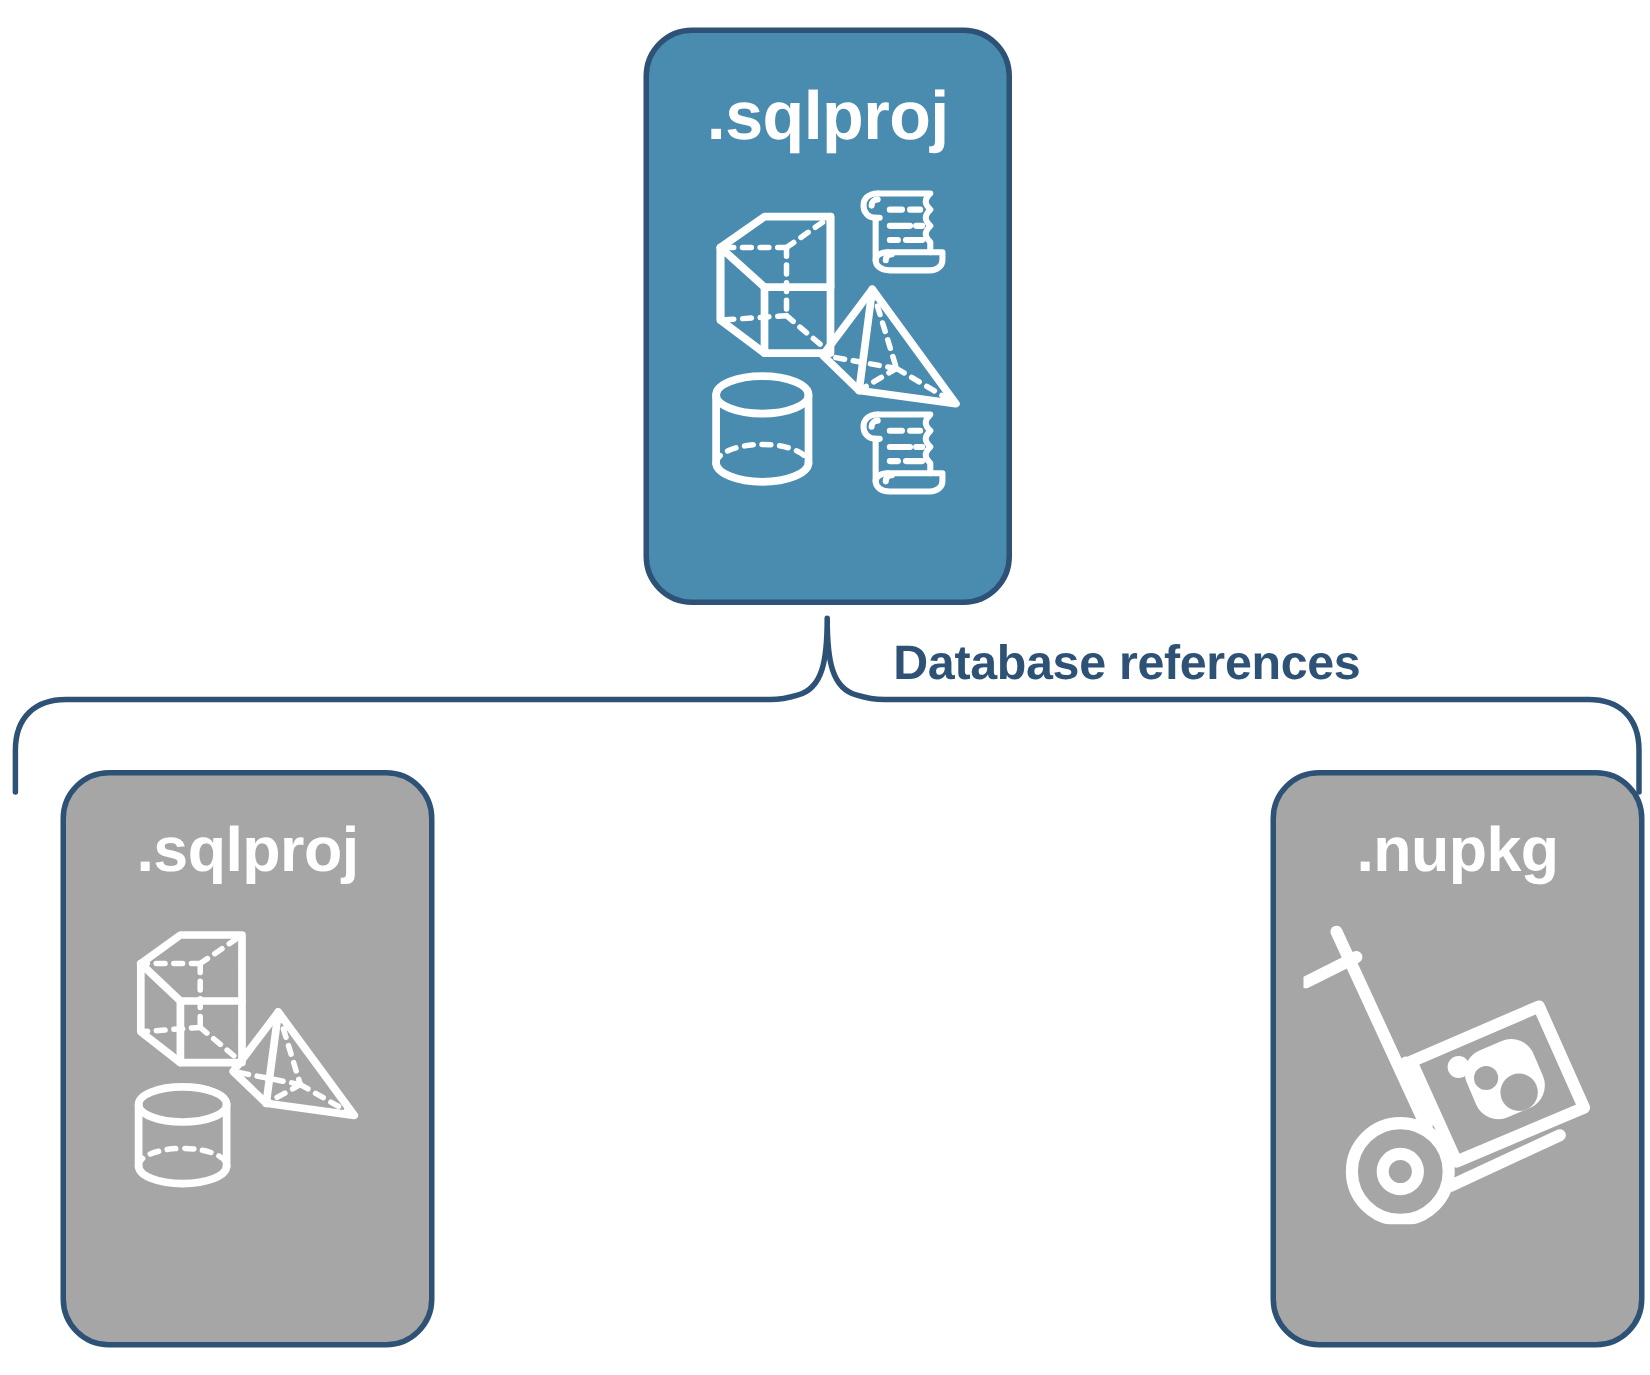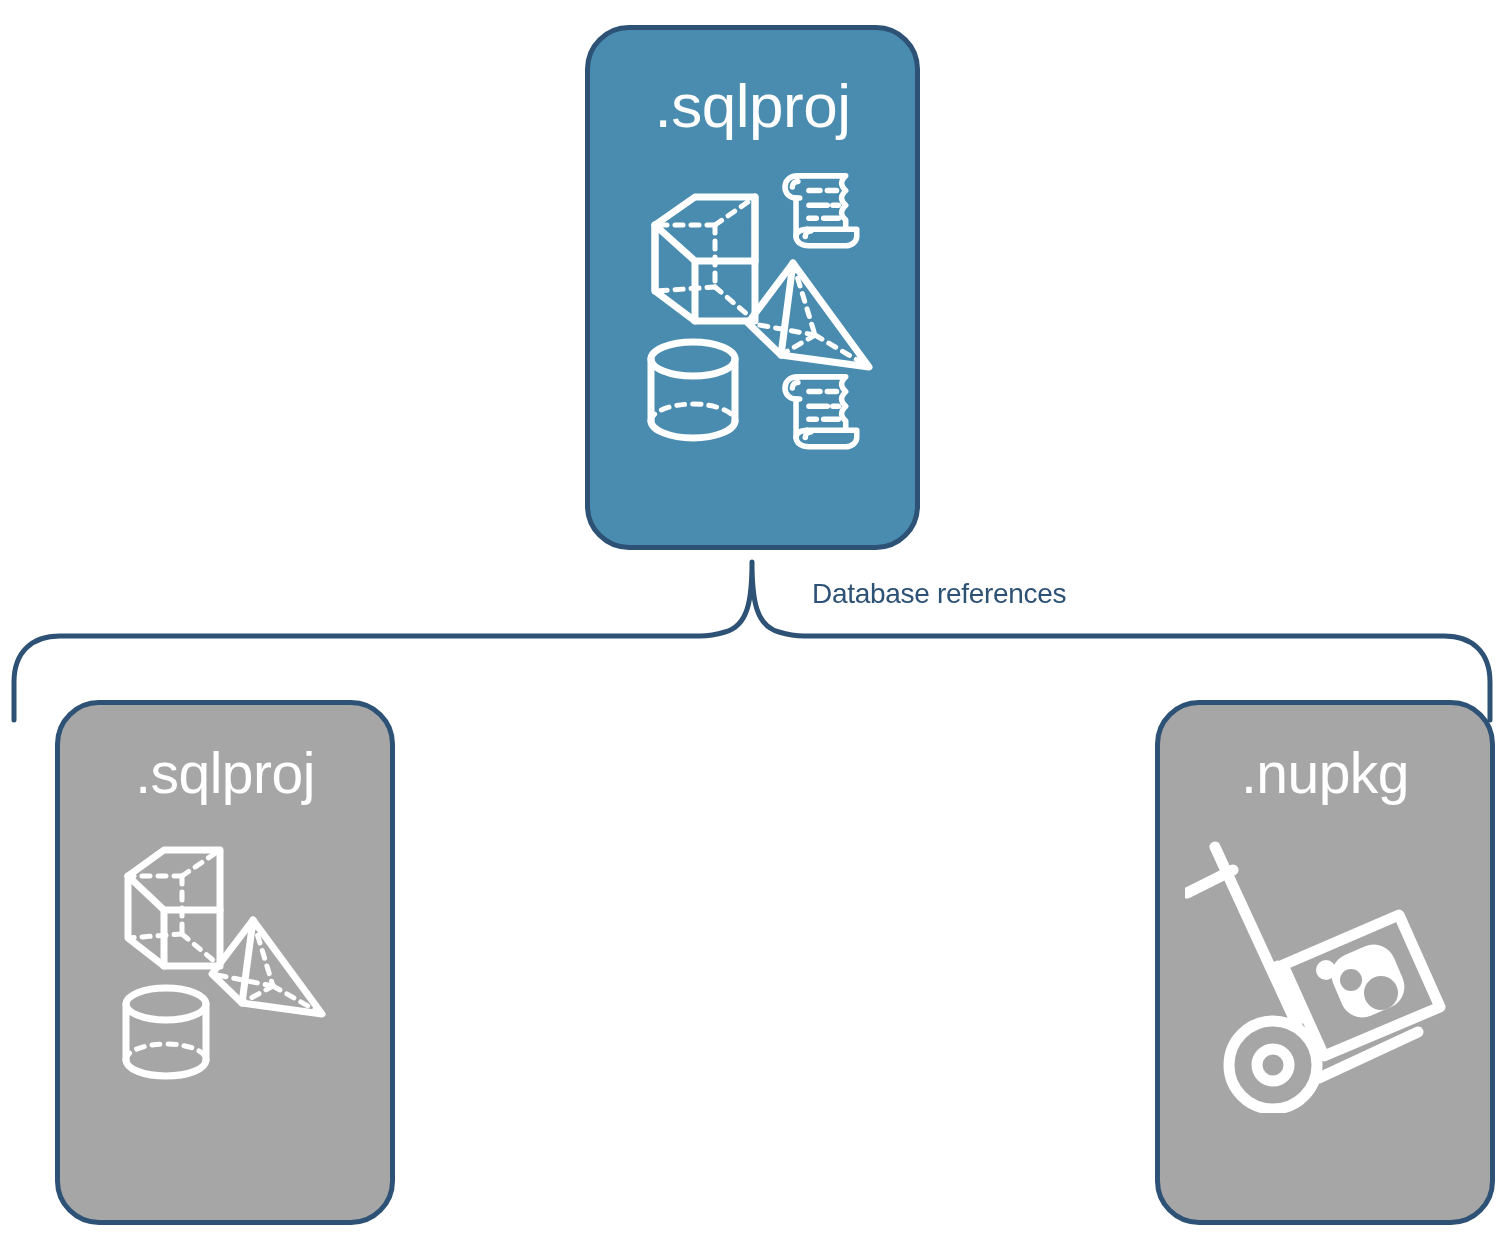--- a/index.html
+++ b/index.html
@@ -19,21 +19,21 @@
   .card {
     position: absolute;
     border-radius: 44px;
     border: 5px solid #2D5275;
     display: flex;
     flex-direction: column;
     align-items: center;
     overflow: hidden;
   }
   .card .card-title {
-    font-weight: normal;
+    font-weight: bold;
     color: #ffffff;
     letter-spacing: -0.5px;
     line-height: 1;
     white-space: nowrap;
   }
   .card .card-art {
     position: relative;
     flex: 1 1 auto;
     width: 100%;
     display: flex;
@@ -67,22 +67,22 @@
     position: absolute;
     left: 0; top: 548px;
     width: 1500px; height: 190px;
     pointer-events: none;
   }
 
   
   #db-ref-label {
     position: absolute;
     left: 812px; top: 578px;
-    font-size: 28px;
-    font-weight: normal;
+    font-size: 44px;
+    font-weight: bold;
     color: #2D5275;
     letter-spacing: -0.3px;
     white-space: nowrap;
   }
 
   .icon-svg { display: block; }
 </style>
 </head>
 <body>
 

